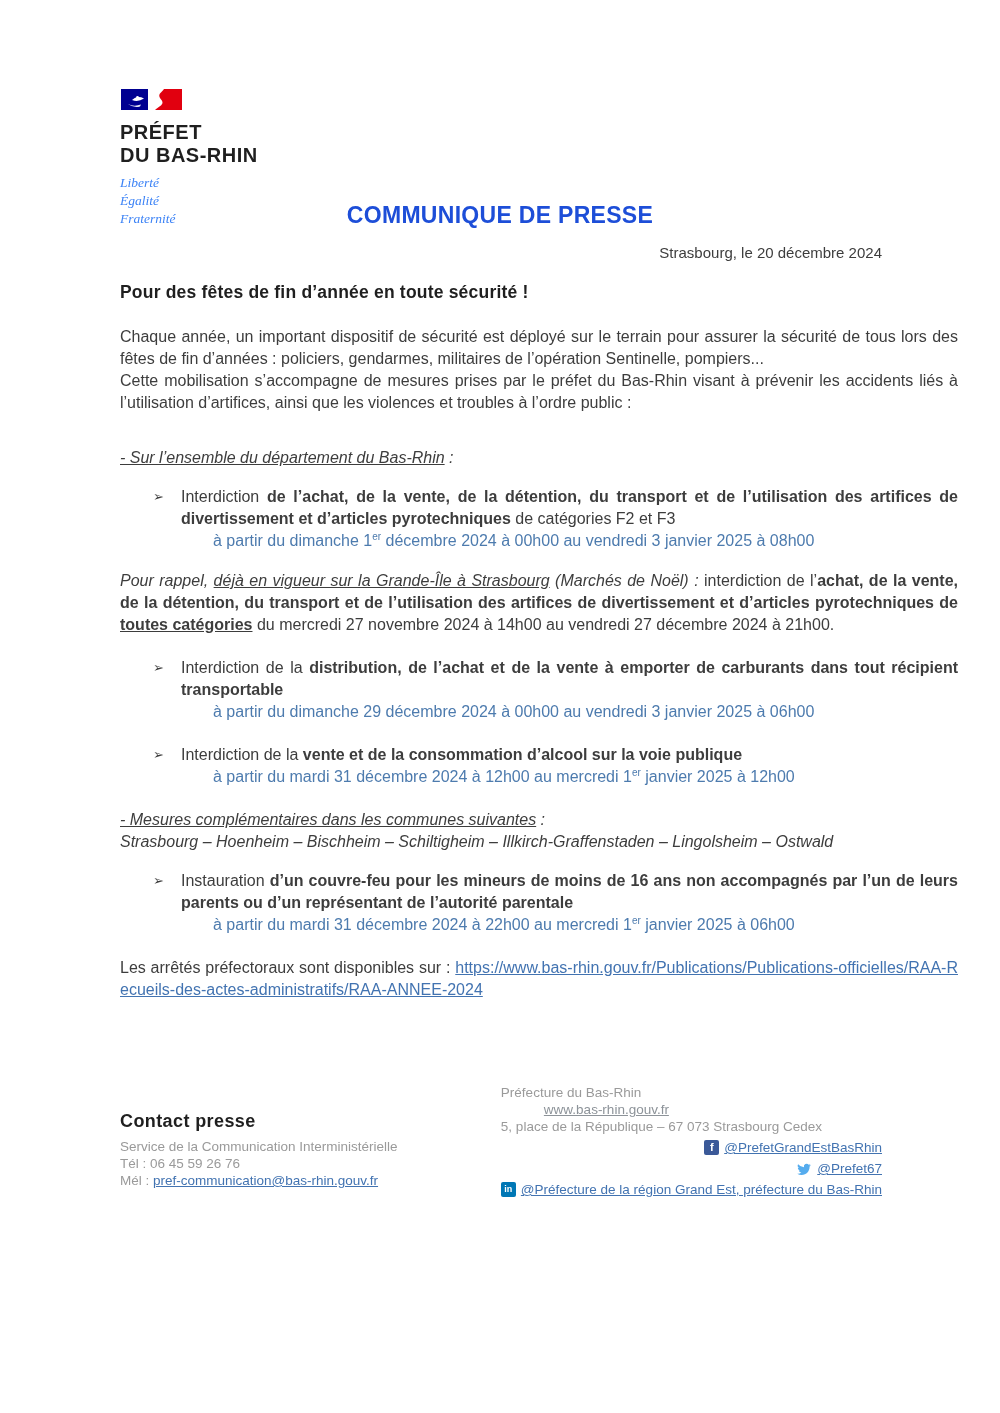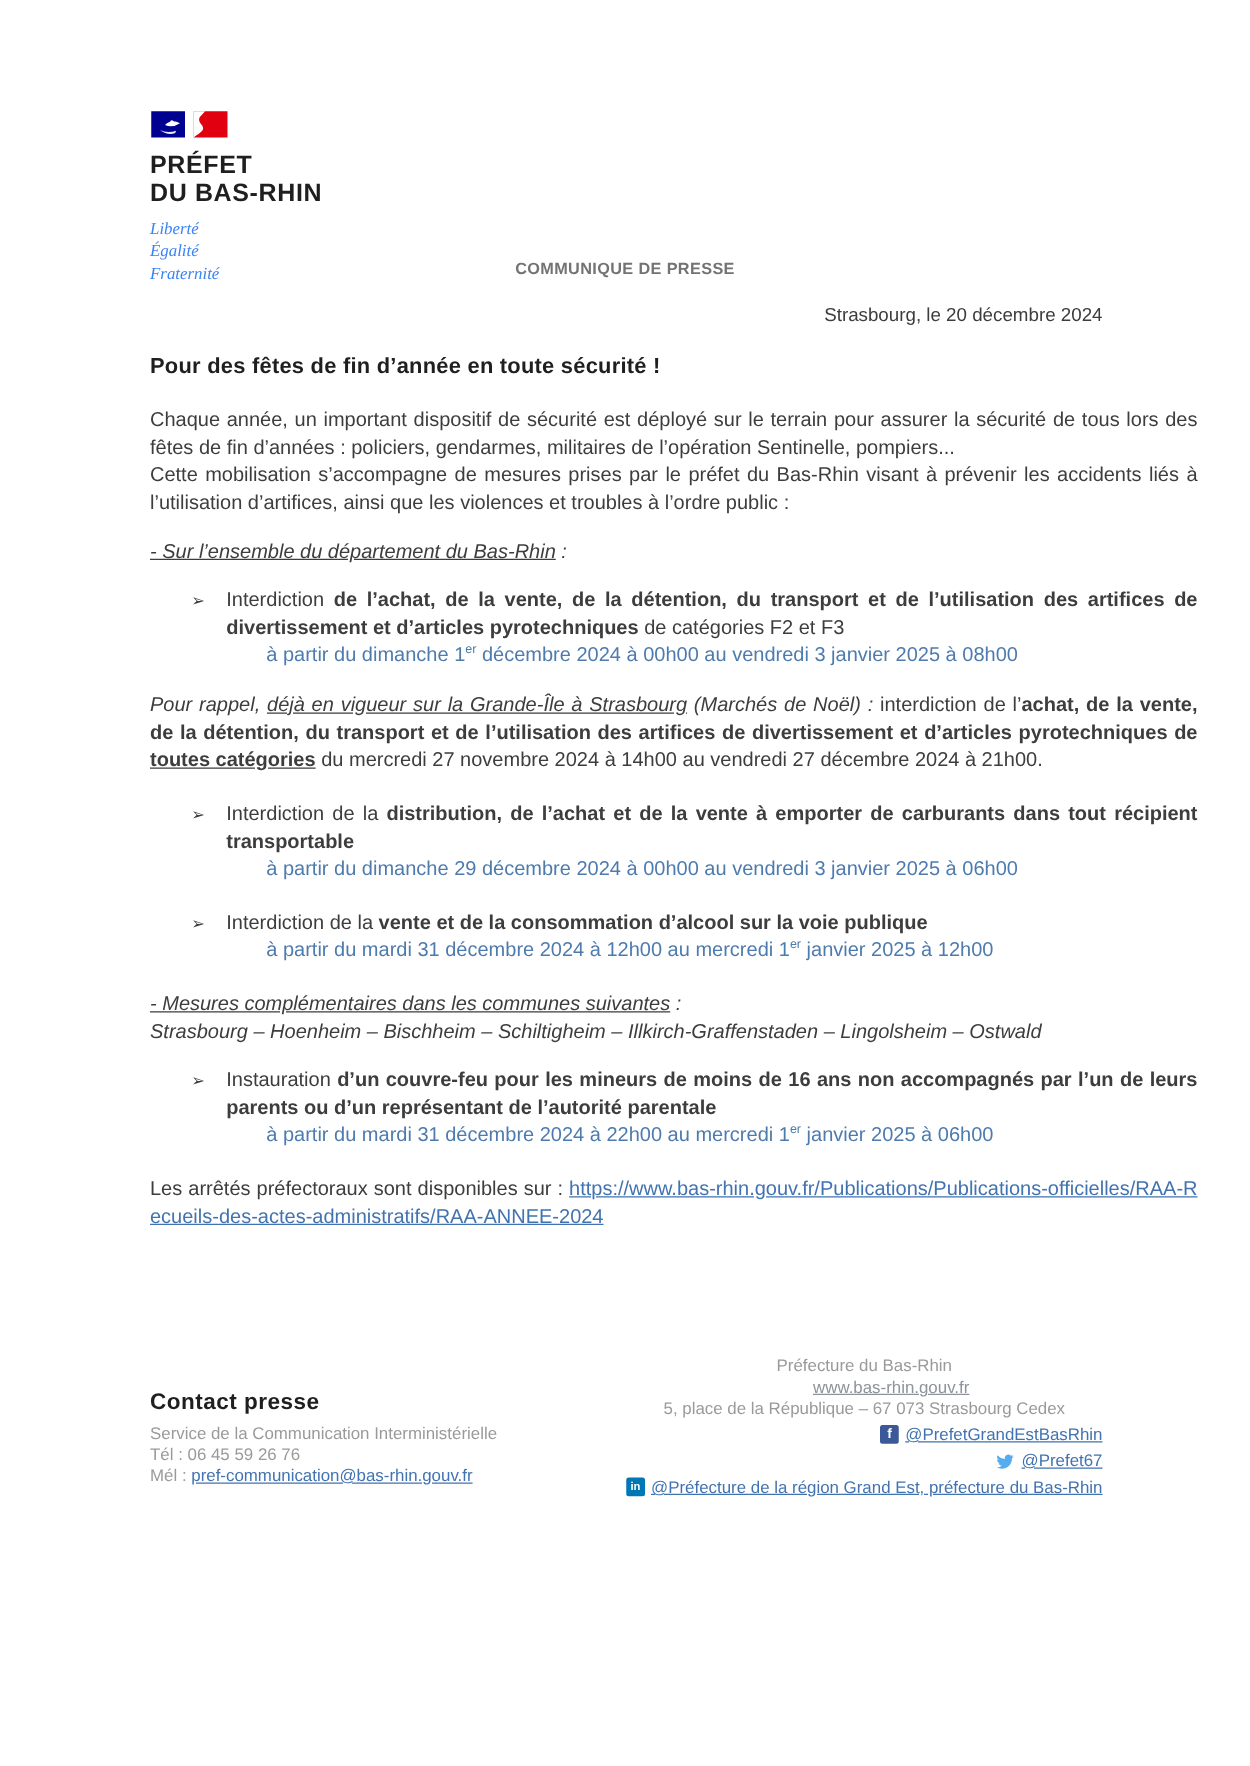--- a/index.html
+++ b/index.html
@@ -9,48 +9,48 @@
     background:#ffffff; overflow:hidden;
     font-family:"Liberation Sans", sans-serif;
     color:#3d3d3d; font-size:16px; line-height:22px;text-decoration:underline;
   }
   
   .brand { position:absolute; left:82px; top:88px; width:260px; color:#1f1f1f; }
   .brand-flag { width:64px; height:30px; display:block; }
   .brand-title { font-weight:bold; font-size:20px; line-height:23px; letter-spacing:.5px; margin-top:3px; color:#1f1f1f; }
   .motto { margin-top:7px; font-family:"Liberation Serif", serif; font-style:italic; font-size:13.5px; line-height:18px; color:#3b82f6; }
   .pr-title { position:absolute; left:0; top:204px; width:100%; text-align:center;
-    font-weight:bold; font-size:13px; color:#737373; letter-spacing:.3px; }
+    font-weight:bold; font-size:23px; color:#1d4ed8; letter-spacing:.3px; }
   .dateline { position:absolute; right:80px; top:242px; font-size:15px; color:#3d3d3d; }
   
   .content { position:absolute; left:82px; top:281px; width:838px; }
   .headline { font-weight:bold; font-size:17.5px; color:#1f1f1f; letter-spacing:.2px; }
   .justify { text-align:justify; }
   .intro { margin-top:23px; }
-  .section-head { margin-top:17px; font-style:italic; }
+  .section-head { margin-top:33px; font-style:italic; }
   .section-head .u-part { text-decoration:underline; }
   .communes { font-style:italic; }
   .b { font-weight:bold; }
   .i { font-style:italic; }
   .u { text-decoration:underline;margin-top:32px; }
   .bullet { display:flex; margin-left:33px; margin-top:17px; }
   .marker { flex:none; width:28px; font-size:13px; line-height:22px; color:#3d3d3d; }
   .bullet-body { flex:1; }
   .date-line { color:#4d7bae; margin-left:32px; }
   sup { font-size:10px; line-height:0; vertical-align:super; }
   .rappel { margin-top:18px; }
   .gap-lg { margin-top:21px; }
   a.doclink { color:#4273b1; text-decoration:underline; cursor:pointer; }
   .arretes { margin-top:21px; }
   .arretes a { word-break:break-all; }
   
   .contact { position:absolute; left:82px; top:1110px; }
   .contact-head { font-weight:bold; font-size:18px; letter-spacing:.4px; color:#1f1f1f; margin-bottom:6px; }
   .small-gray { font-size:13.5px; line-height:17px; color:#9a9a9a; }
-  .pref-block { position:absolute; right:80px; top:1084px; text-align:center; font-size:13.5px; line-height:17px; color:#9a9a9a; }
+  .pref-block { position:absolute; right:80px; top:1084px; text-align:left; font-size:13.5px; line-height:17px; color:#9a9a9a; }
   .pref-block .siteline a { color:#8d9399; }
   .social-row { margin-top:4px; display:flex; justify-content:flex-end; align-items:center; gap:5px; }
   .social-row a { font-size:13.5px; }
   .icon-fb, .icon-li {
     display:inline-flex; width:15px; height:15px; border-radius:2px;
     color:#fff; font-weight:bold; font-size:11px; align-items:center; justify-content:center;
   }
   .icon-fb { background:#3b5998; }
   .icon-li { background:#0077b5; font-size:9px; }
   .icon-tw { display:inline-block; width:17px; height:15px; }

